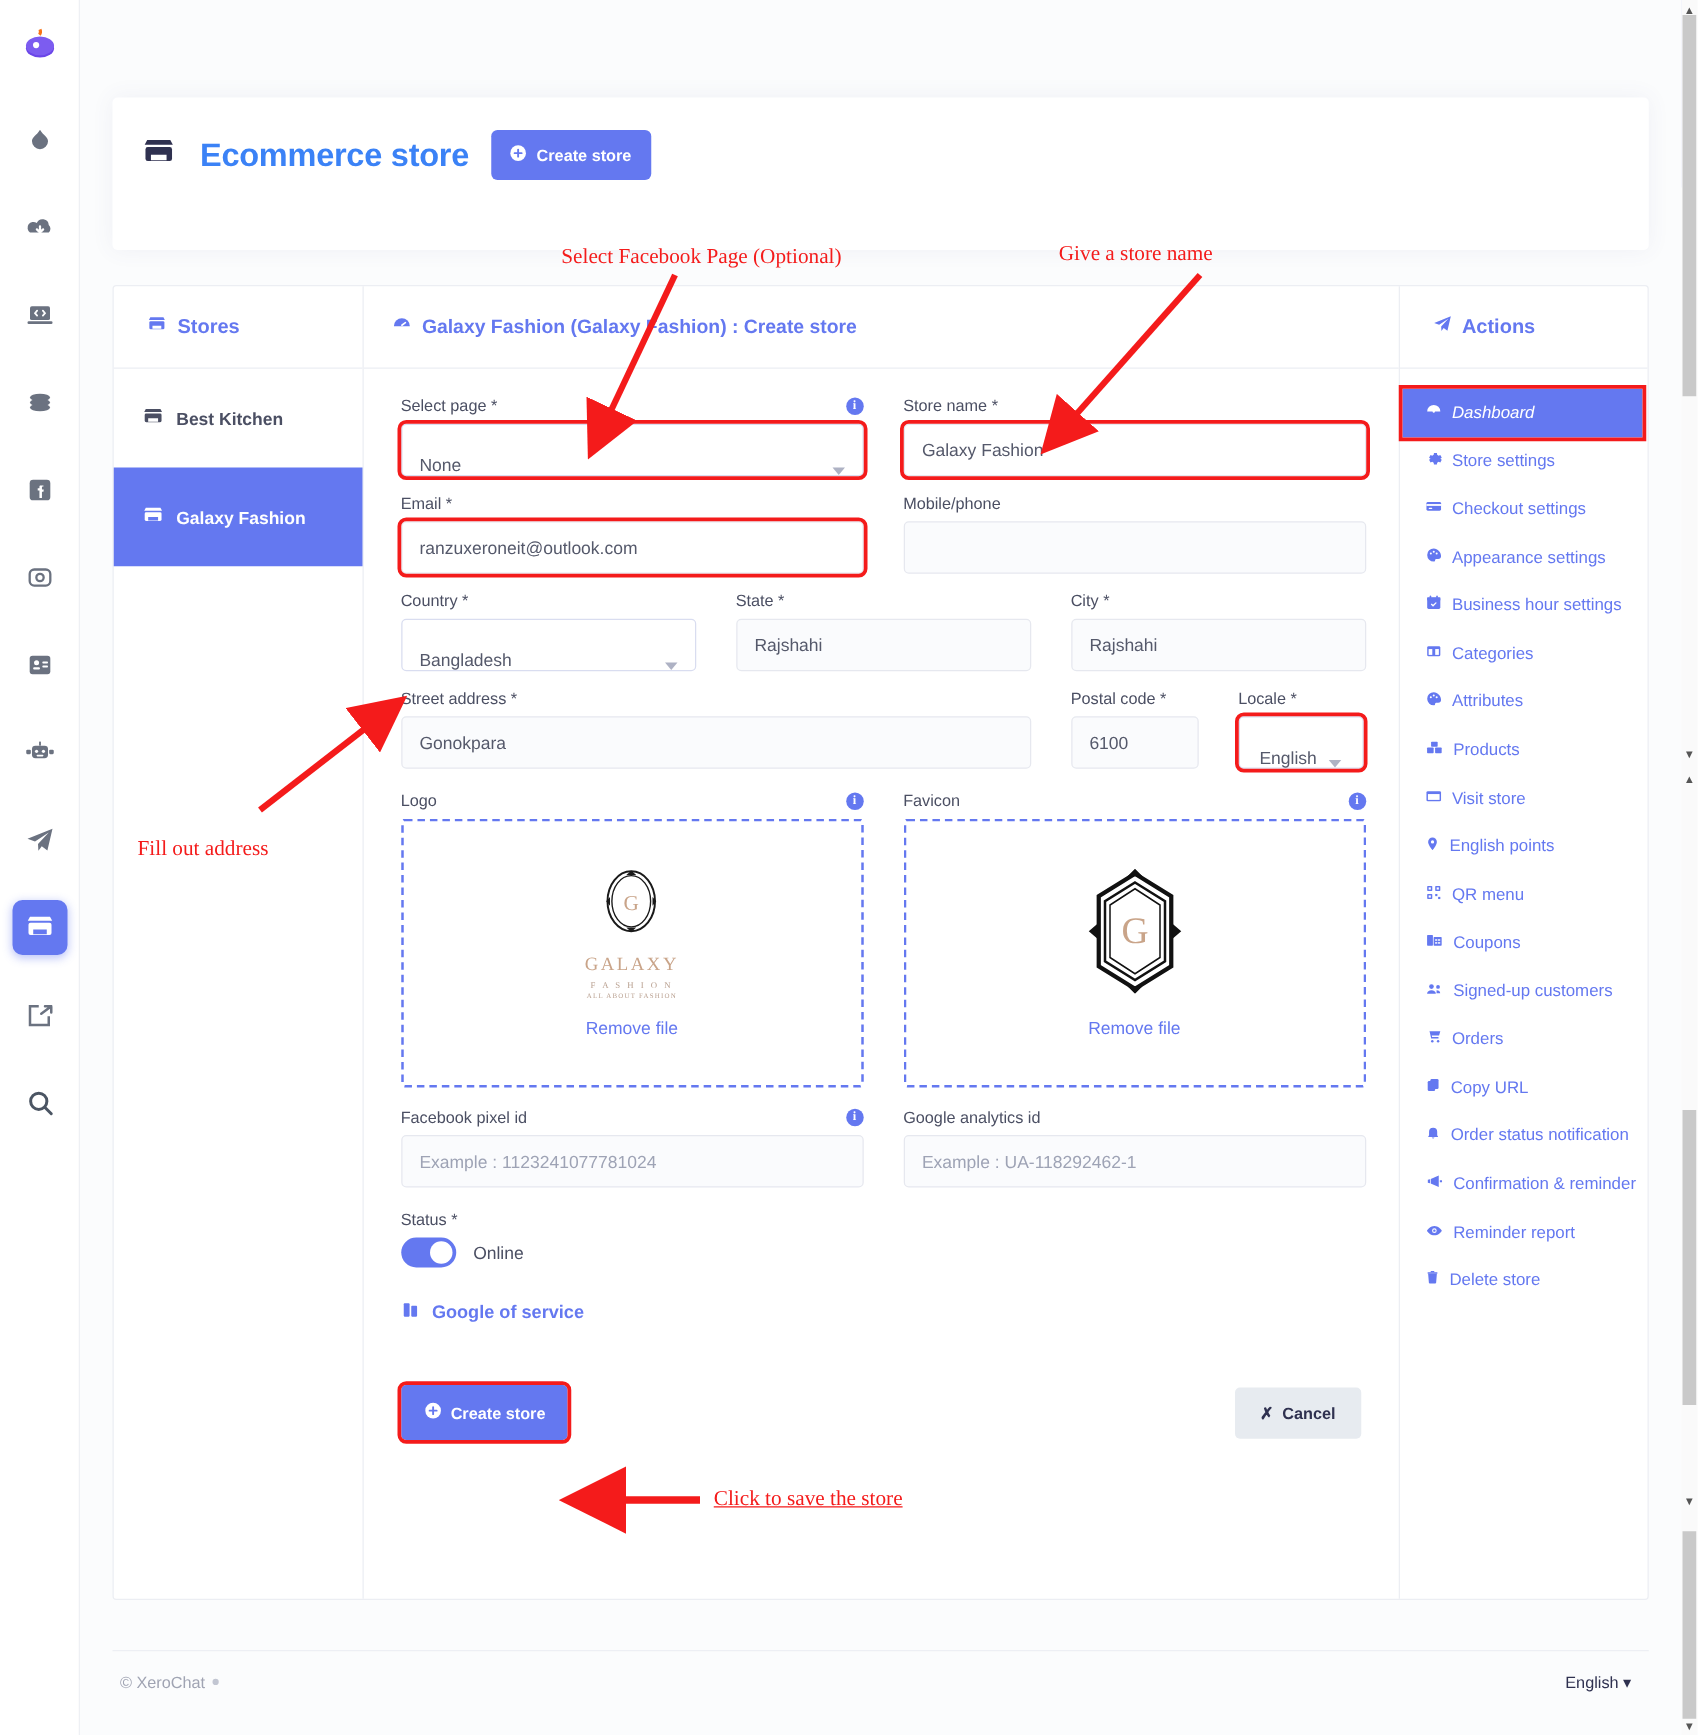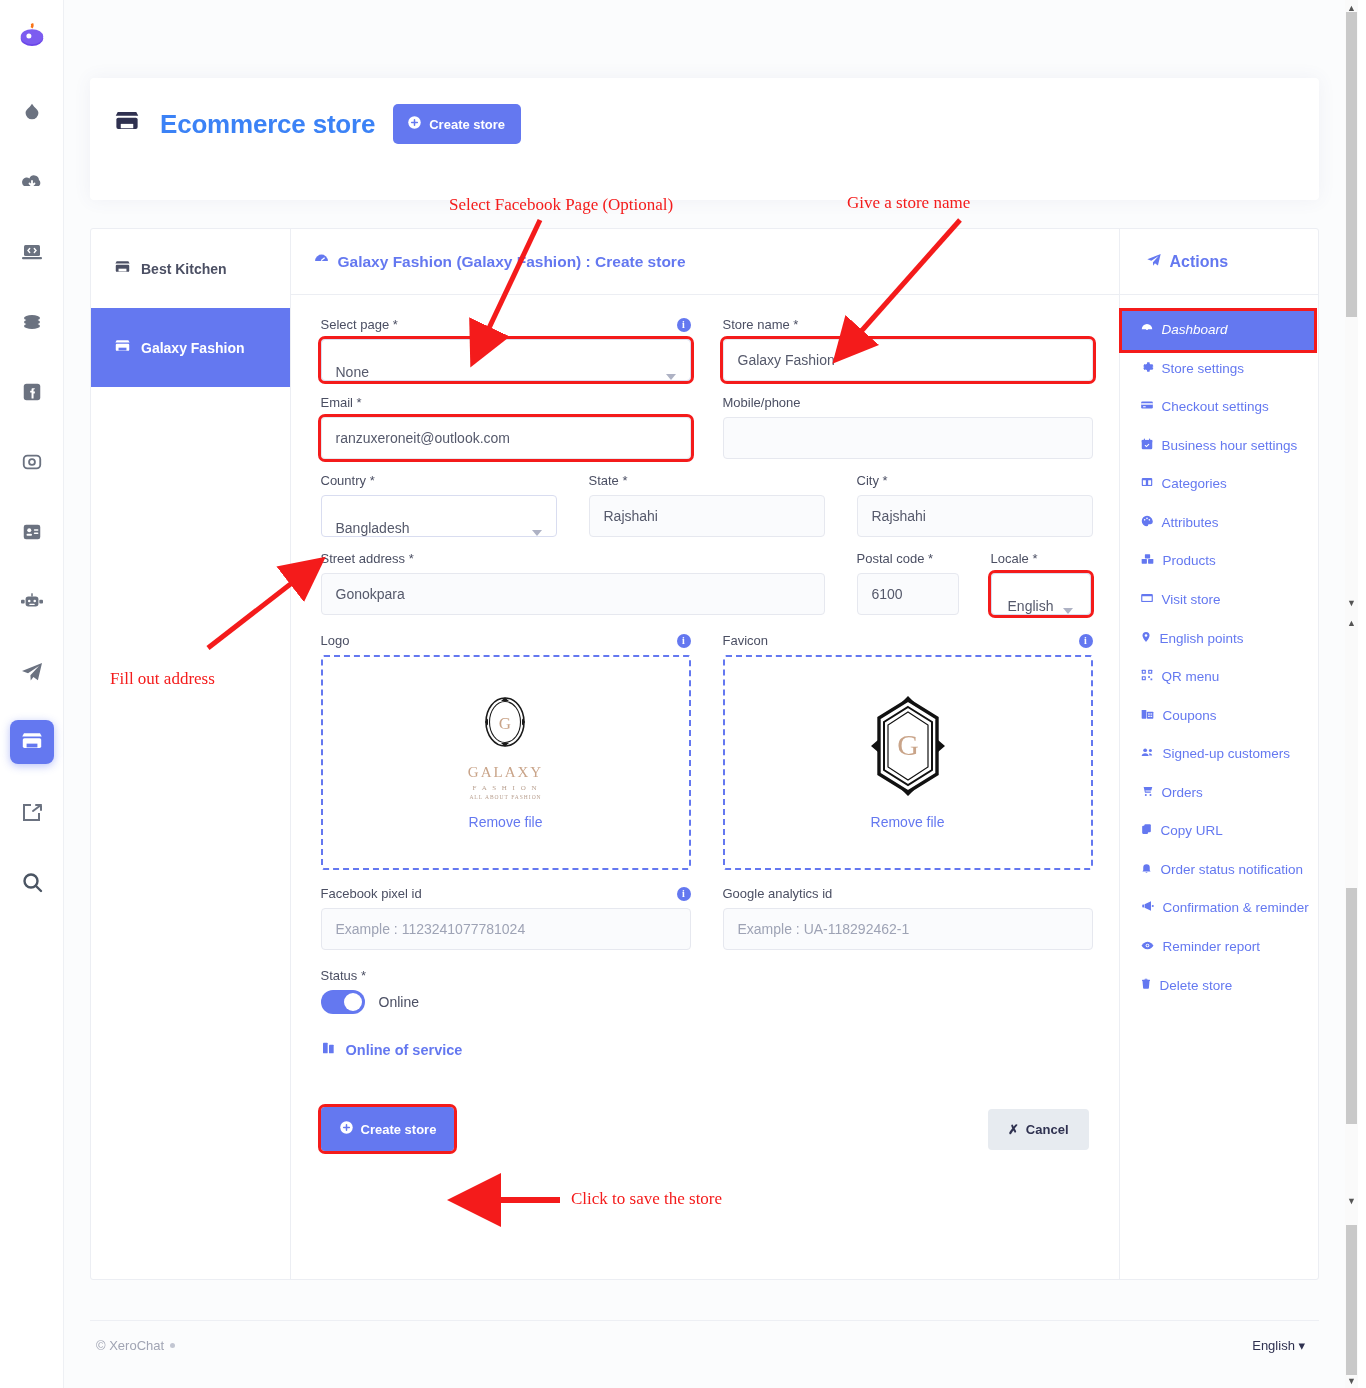--- a/index.html
+++ b/index.html
@@ -321,20 +321,30 @@
             </svg>
         </span>
         <span>Create store</span>
       </button>
     </div>
   </div>
 
   <div id="main-card">
 
     <div id="col-stores">
+      <div class="col-head">
+        <span>
+          <svg width="17" height="17" viewBox="0 0 24 24" fill="#6478f0">
+              <path d="M3 7l1.6-3h14.8L21 7z"></path>
+              <rect x="3.5" y="8.5" width="17" height="9" rx="1.5"></rect>
+              <path d="M7 17v-3.5h10V17z" fill="#fff"></path>
+            </svg>
+        </span>
+        <span>Stores</span>
+      </div>
       <div class="store-item">
         <span>
           <svg width="19" height="19" viewBox="0 0 24 24" fill="#4b4f63">
               <path d="M3 7l1.6-3h14.8L21 7z"></path>
               <rect x="3.5" y="8.5" width="17" height="9" rx="1.5"></rect>
               <path d="M7 17v-3.5h10V17z" fill="#fff"></path>
             </svg>
         </span>
         <span>Best Kitchen</span>
       </div>
@@ -512,21 +522,21 @@
           <span style="font-size:14px;color:#4b4f63;">Online</span>
         </div>
 
         <div class="link-row" style="margin-top:26px;">
           <span>
             <svg width="16" height="16" viewBox="0 0 24 24" fill="#6478f0">
                 <rect x="3" y="4" width="7" height="16" rx="1"></rect>
                 <rect x="12" y="7" width="7" height="13" rx="1"></rect>
               </svg>
           </span>
-          <span>Online of service</span>
+          <span>Google of service</span>
         </div>
 
         <div style="display:flex;justify-content:space-between;align-items:center;margin-top:48px;padding-right:4px;">
           <button id="btn-create-bottom" class="hl">
             <span>
               <svg width="15" height="15" viewBox="0 0 24 24" fill="#fff">
                   <circle cx="12" cy="12" r="10"></circle>
                   <path d="M12 7.5v9M7.5 12h9" stroke="#6478f0" stroke-width="2.4" stroke-linecap="round"></path>
                 </svg>
             </span>
@@ -567,20 +577,29 @@
           <div class="action-item">
             <span class="ai-icon"><svg width="14" height="14" viewBox="0 0 24 24" fill="currentColor">
                 <rect x="2" y="6" width="20" height="12" rx="2"></rect>
                 <rect x="2" y="9" width="20" height="2.5" fill="#fff"></rect>
                 <rect x="5" y="14" width="5" height="1.8" rx=".9" fill="#fff"></rect>
               </svg></span>
             <span>Checkout settings</span>
           </div>
           <div class="action-item">
             <span class="ai-icon"><svg width="14" height="14" viewBox="0 0 24 24" fill="currentColor">
+                <path d="M12 3a9 9 0 000 18c1.2 0 1.8-.8 1.8-1.6 0-1.6 1-2 2.3-2H18a4 4 0 004-4c0-5-4.5-10.4-10-10.4z"></path>
+                <circle cx="8" cy="10" r="1.4" fill="#fff"></circle>
+                <circle cx="12" cy="7.5" r="1.4" fill="#fff"></circle>
+                <circle cx="16" cy="10" r="1.4" fill="#fff"></circle>
+              </svg></span>
+            <span>Appearance settings</span>
+          </div>
+          <div class="action-item">
+            <span class="ai-icon"><svg width="14" height="14" viewBox="0 0 24 24" fill="currentColor">
                 <rect x="3" y="5" width="18" height="16" rx="2"></rect>
                 <rect x="3" y="5" width="18" height="4"></rect>
                 <rect x="6.5" y="2.5" width="2" height="4" rx="1"></rect>
                 <rect x="15.5" y="2.5" width="2" height="4" rx="1"></rect>
                 <path d="M9 14.5l2 2 4-4" stroke="#fff" stroke-width="1.8" fill="none" stroke-linecap="round"></path>
               </svg></span>
             <span>Business hour settings</span>
           </div>
           <div class="action-item">
             <span class="ai-icon"><svg width="14" height="14" viewBox="0 0 24 24" fill="currentColor">
@@ -716,21 +735,21 @@
     </marker>
   </defs>
   <line x1="540" y1="220" x2="481" y2="345" stroke="#f41b1b" stroke-width="5" marker-end="url(#ah)"></line>
   <line x1="960" y1="220" x2="849" y2="345" stroke="#f41b1b" stroke-width="5" marker-end="url(#ah)"></line>
   <line x1="208" y1="648" x2="306" y2="572" stroke="#f41b1b" stroke-width="5" marker-end="url(#ah)"></line>
   <line x1="560" y1="1200" x2="477" y2="1200" stroke="#f41b1b" stroke-width="6" marker-end="url(#ah)"></line>
 </svg>
 <div class="anno" style="left:449px; top:195px;">Select Facebook Page (Optional)</div>
 <div class="anno" style="left:847px; top:193px;">Give a store name</div>
 <div class="anno" style="left:110px; top:669px;">Fill out address</div>
-<div class="anno" style="left:571px; top:1189px;">Click to save the store</div>
+<div class="anno" style="left:571px; top:1189px;text-decoration:underline;">Click to save the store</div>
 
 <div class="sbar" style="left:1345px;">
   <div class="arr" style="top:3px;">▲</div>
   <div class="thumb" style="top:12px;height:305px;"></div>
   <div class="arr" style="top:598px;">▼</div>
   <div class="arr" style="top:618px;">▲</div>
   <div class="thumb" style="top:888px;height:236px;"></div>
   <div class="arr" style="top:1196px;">▼</div>
   <div class="thumb" style="top:1225px;height:150px;"></div>
   <div class="arr" style="top:1376px;">▼</div>

